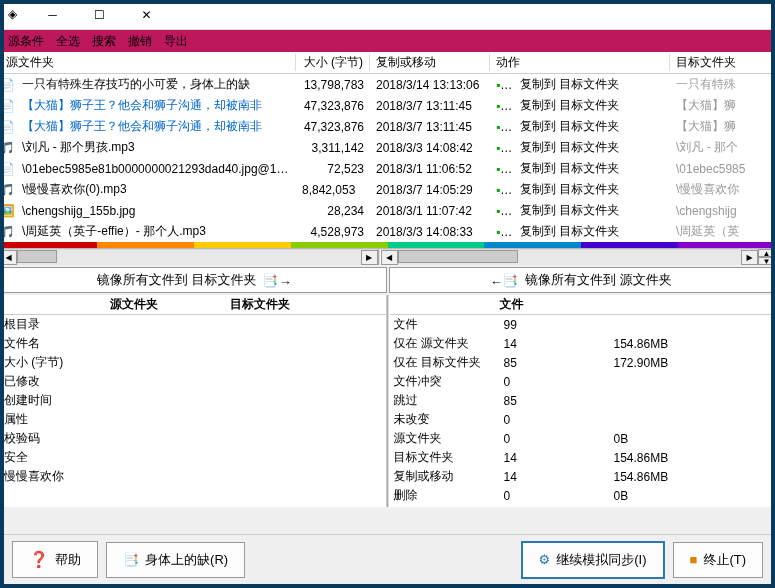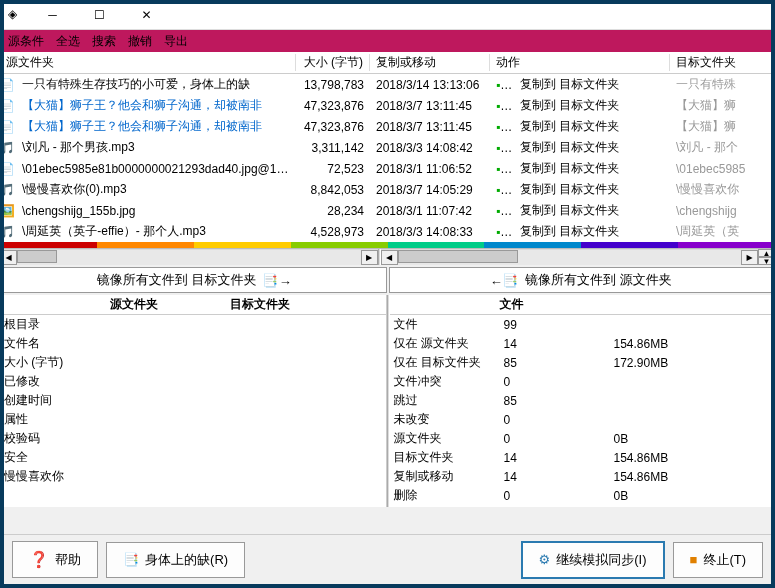--- a/index.html
+++ b/index.html
@@ -129,21 +129,21 @@
           <div class="cell " style="width:280px">\01ebec5985e81b0000000021293dad40.jpg@1280w_</div>
           <div class="cell" style="width:74px;text-align:right">72,523</div>
           <div class="cell" style="width:120px">2018/3/1 11:06:52</div>
           <div class="cell" style="width:24px"><span class="action-icon">▪▸▸</span></div>
           <div class="cell" style="width:156px">复制到 目标文件夹</div>
           <div class="cell grey" style="flex:1">\01ebec5985</div>
         </div>
         <div class="row">
           <div class="cell fileicon">🎵</div>
           <div class="cell " style="width:280px">\慢慢喜欢你(0).mp3</div>
-          <div class="cell" style="width:74px;text-align:right">8,842,053</div>
+          <div class="cell" style="width:74px;">8,842,053</div>
           <div class="cell" style="width:120px">2018/3/7 14:05:29</div>
           <div class="cell" style="width:24px"><span class="action-icon">▪▸▸</span></div>
           <div class="cell" style="width:156px">复制到 目标文件夹</div>
           <div class="cell grey" style="flex:1">\慢慢喜欢你</div>
         </div>
         <div class="row">
           <div class="cell fileicon">🖼️</div>
           <div class="cell " style="width:280px">\chengshijg_155b.jpg</div>
           <div class="cell" style="width:74px;text-align:right">28,234</div>
           <div class="cell" style="width:120px">2018/3/1 11:07:42</div>

